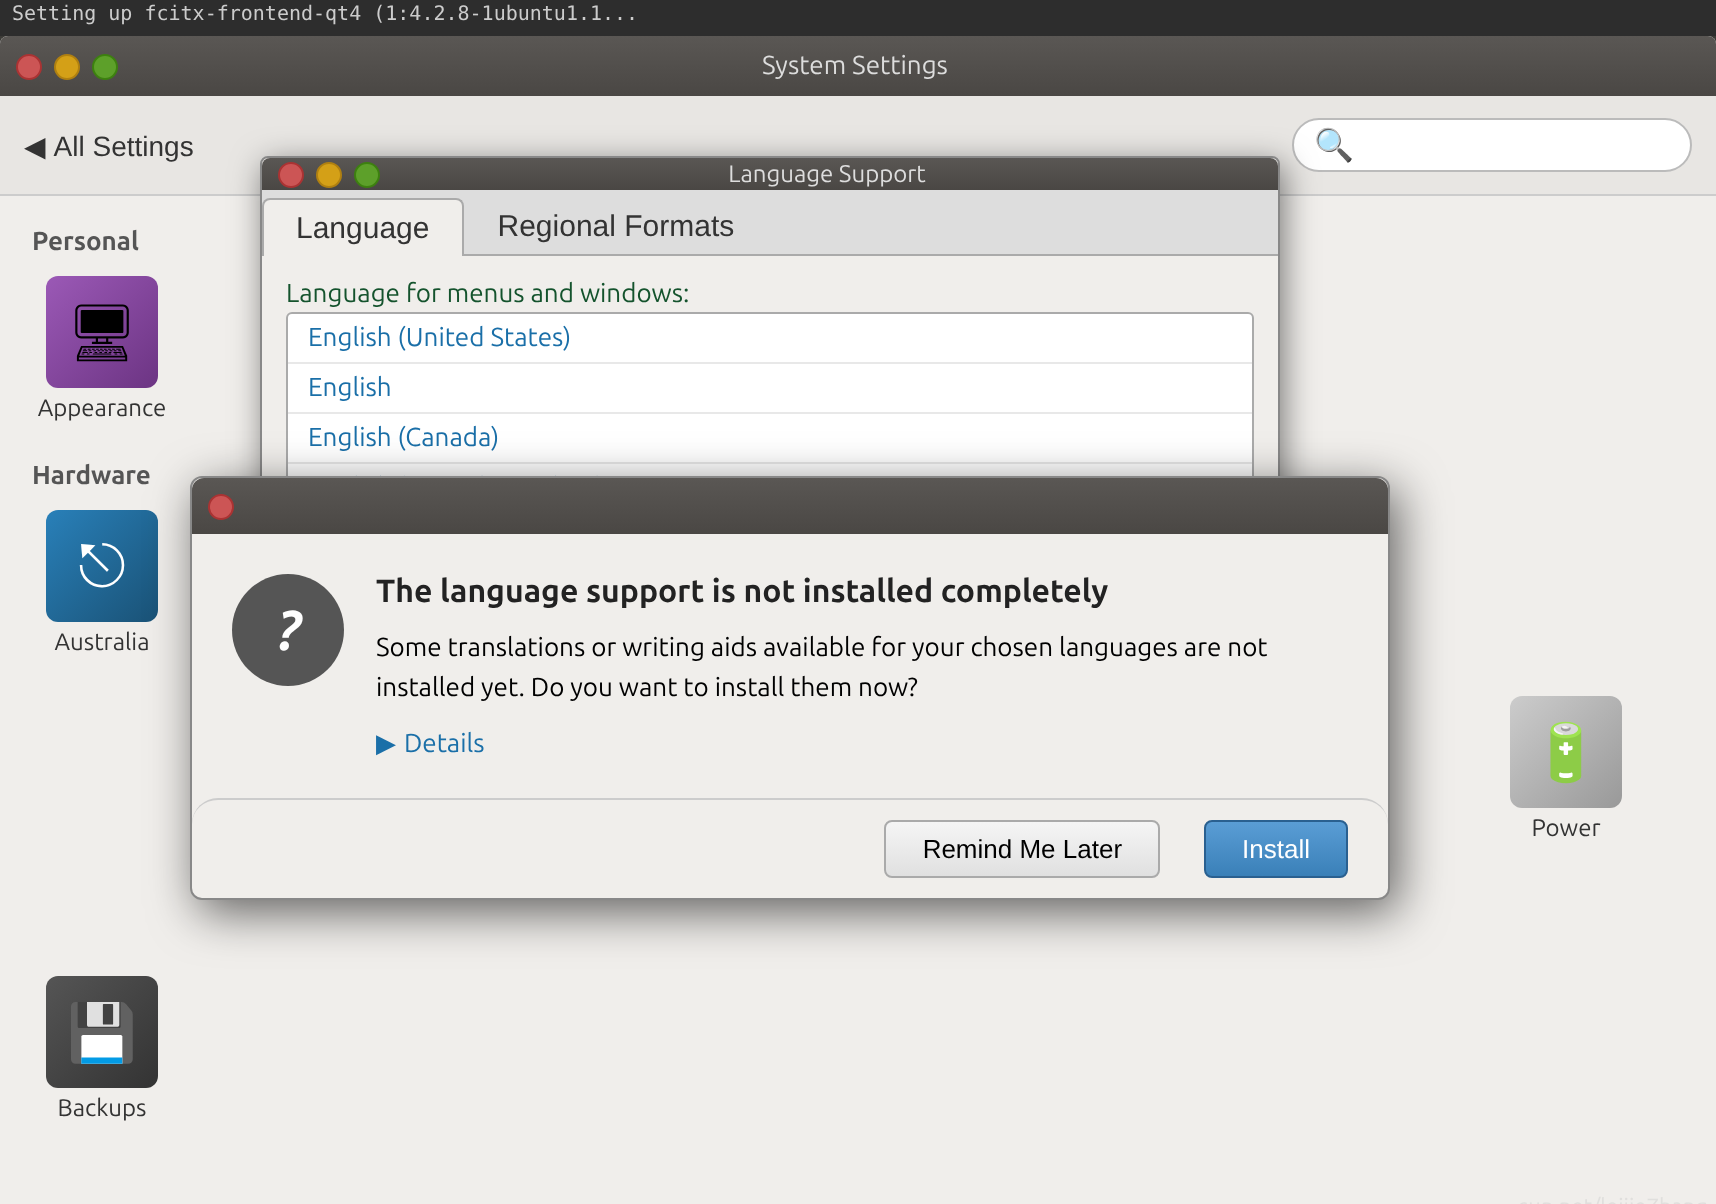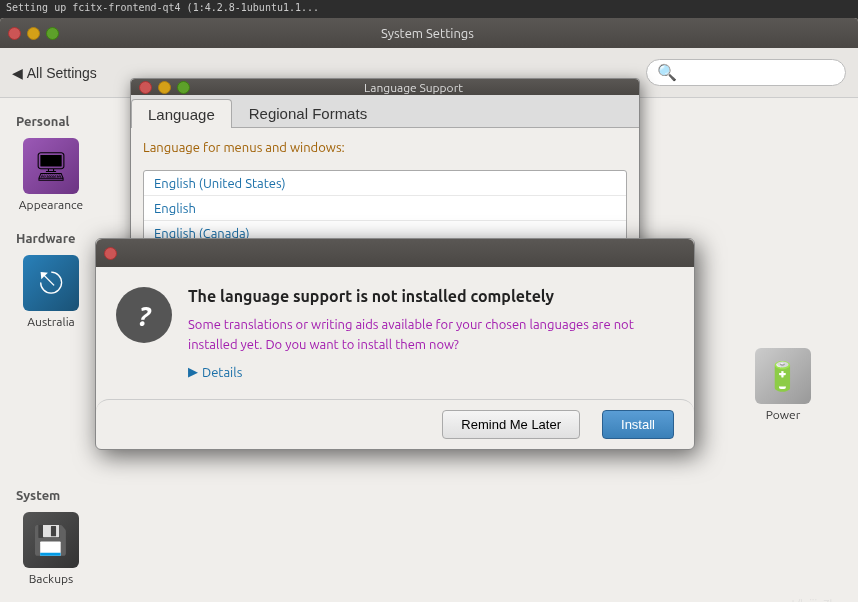--- a/index.html
+++ b/index.html
@@ -212,22 +212,22 @@
       border-bottom-color: #f0eeeb;
       margin-bottom: -1px;
     }
 
     .lang-content {
       padding: 12px;
     }
 
     .lang-section-label {
       font-size: 13px;
-      color: #a16207;
-      margin-bottom: 16px;
+      color: #14532d;
+      margin-bottom: 2px;
     }
 
     .lang-list {
       border: 1px solid #aaa;
       background: white;
       border-radius: 3px;
       overflow: hidden;
     }
 
     .lang-item {
@@ -313,21 +313,21 @@
 
     .alert-title {
       font-size: 16px;
       font-weight: bold;
       color: #222;
       margin-bottom: 10px;
     }
 
     .alert-message {
       font-size: 13px;
-      color: #a21caf;
+      color: #000000;
       line-height: 1.5;
       margin-bottom: 10px;
     }
 
     .details-link {
       font-size: 13px;
       color: #1a6fa8;
       cursor: pointer;
       display: flex;
       align-items: center;
@@ -475,21 +475,20 @@
         <div class="icon-item" style="position:absolute; right: 40px; top: 250px;">
           <div class="icon-box" style="background:linear-gradient(135deg,#ccc,#999);">
             <span style="font-size:28px;">🔋</span>
           </div>
           <span class="icon-label">Power</span>
         </div>
       </div>
     </div>
 
     <div style="margin-top: 160px;">
-      <div class="section-label">System</div>
       <div class="icons-row">
         <div class="icon-item">
           <div class="icon-box" style="background:linear-gradient(135deg,#555,#333);">
             <span style="font-size:28px; color:white;">💾</span>
           </div>
           <span class="icon-label">Backups</span>
         </div>
       </div>
     </div>
 

